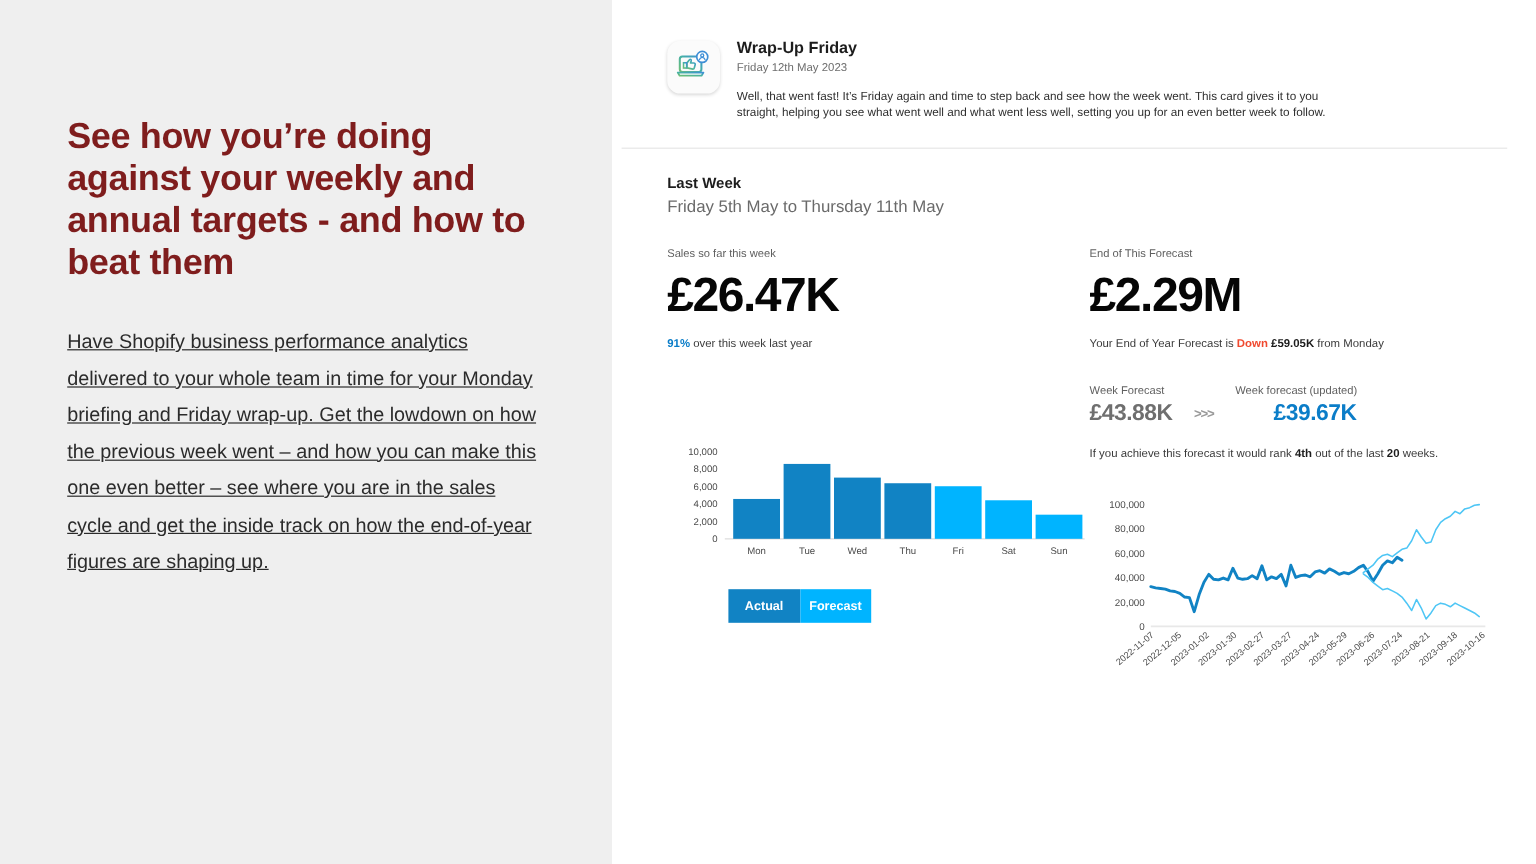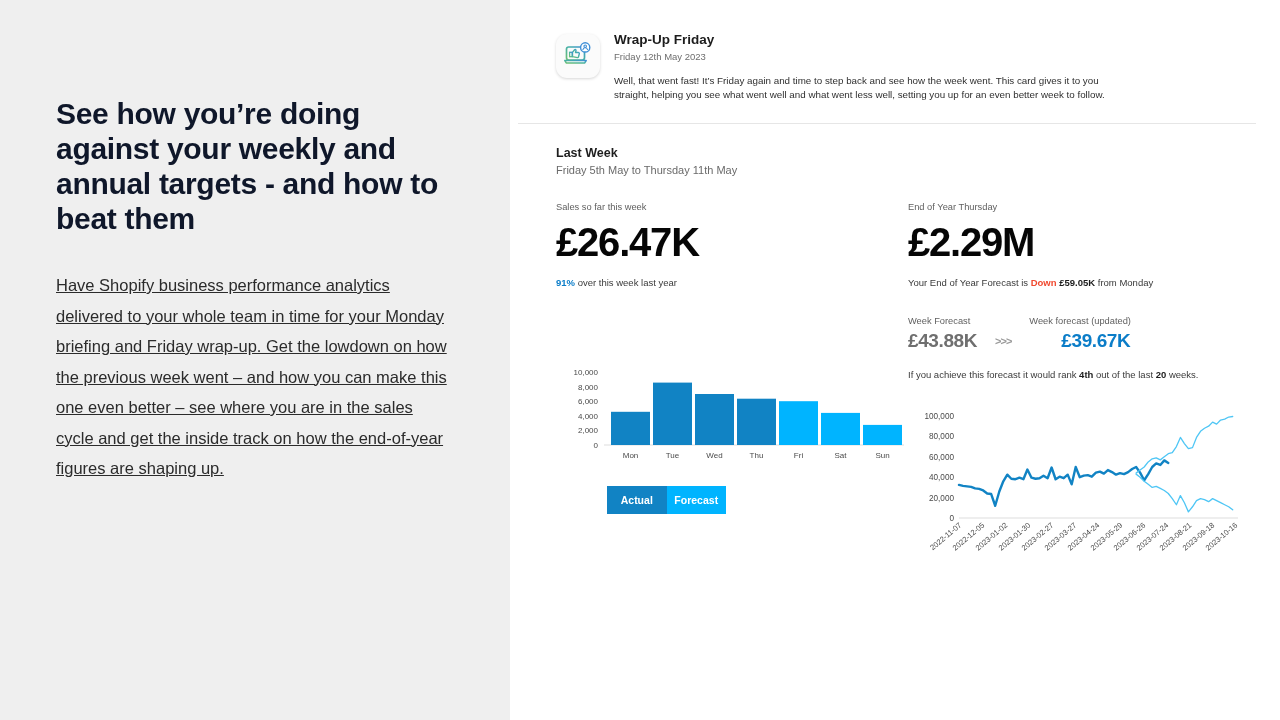--- a/index.html
+++ b/index.html
@@ -15,21 +15,21 @@
   .left-panel {
     width: 510px; height: 720px;
     background: #efefef;
     padding: 96px 56px 0 56px;
     flex: 0 0 510px;
   }
   .headline {
     font-size: 30px;
     line-height: 35px;
     font-weight: 700;
-    color: #0f172a;
+    color: #7f1d1d;
     letter-spacing: -0.3px;
     max-width: 410px;
   }
   .body-copy {
     margin-top: 34px;
     font-size: 16.5px;
     line-height: 30.5px;
     color: #2b2b2b;
     max-width: 400px;
     font-weight: 400;
@@ -77,21 +77,21 @@
   .divider {
     margin: 20px 24px 0 8px;
     border-top: 1px solid #e6e6e6;
   }
 
   
   .section {
     padding: 22px 20px 0 46px;
   }
   .section-title { font-size: 12.5px; font-weight: 700; color: #1d1d1d; }
-  .section-sub { font-size: 11px; color: #6a6a6a; margin-top: 4px; }
+  .section-sub { font-size: 14px; color: #6a6a6a; margin-top: 4px; }
 
   .cols { display: flex; margin-top: 26px; }
   .col-left { width: 348px; flex: 0 0 348px; }
   .col-right { flex: 1 1 auto; padding-left: 4px; }
 
   .metric-label { font-size: 9.3px; color: #5f5f5f; }
   .metric-value {
     font-size: 40px;
     font-weight: 800;
     color: #060606;
@@ -233,21 +233,21 @@
               </g>
             </svg>
             <div class="legend">
               <div class="legend-item" style="background:#1183c4">Actual</div>
               <div class="legend-item" style="background:#00b4ff">Forecast</div>
             </div>
           </div>
         </div>
 
         <div class="col-right">
-          <div class="metric-label">End of Year Thursday</div>
+          <div class="metric-label">End of This Forecast</div>
           <div class="metric-value">£2.29M</div>
           <div class="metric-note">
             <span>Your End of Year Forecast is </span><span class="down">Down</span><span class="bold"> £59.05K</span><span> from Monday</span>
           </div>
 
           <div class="fc-row">
             <div class="fc-block">
               <div class="fc-label">Week Forecast</div>
               <div class="fc-old">£43.88K</div>
             </div>

